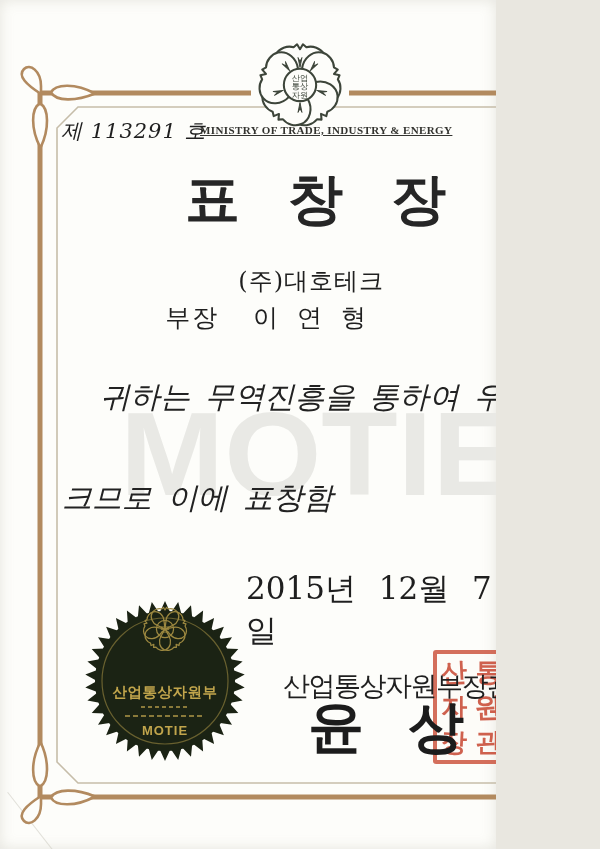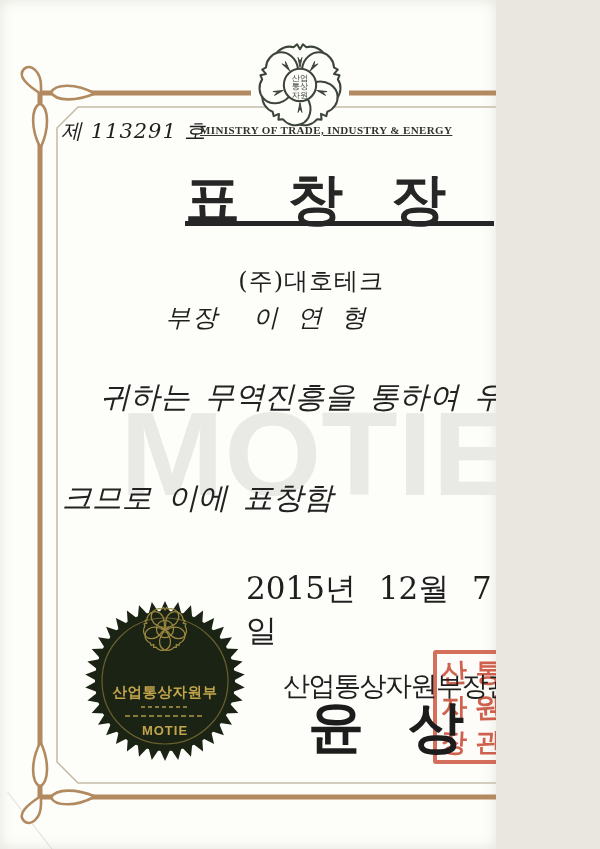--- a/index.html
+++ b/index.html
@@ -14,24 +14,24 @@
   
   #border-svg{left:0;top:0;z-index:1;}
   
   #emblem{left:251px;top:32px;z-index:2;}
   
   #doc-number{left:61px;top:117px;font-size:21px;letter-spacing:1px;z-index:3;white-space:pre;font-style:italic;}
   #ministry-en{left:200px;top:124px;font-size:11px;letter-spacing:.4px;color:#33332f;z-index:3;
                font-family:"Liberation Serif",serif;font-weight:bold;text-decoration:underline;}
   
   #cert-title{left:185px;top:163px;font-size:55px;letter-spacing:48px;font-weight:bold;
-              color:#262626;z-index:3;white-space:nowrap;text-decoration:underline;}
+              color:#262626;z-index:3;white-space:nowrap;}
   
   #recipient-company{right:112px;top:265px;font-size:24px;letter-spacing:1px;z-index:3;margin-left:28px;}
-  #recipient-name{right:128px;top:301px;font-size:25px;word-spacing:7px;letter-spacing:2px;z-index:3;white-space:pre;font-style:italic;}
+  #recipient-name{right:128px;top:301px;font-size:25px;word-spacing:7px;letter-spacing:2px;z-index:3;white-space:pre;}
   
   #watermark{left:120px;top:382px;font-size:125px;font-weight:bold;color:#e9e9e5;
              font-family:"Liberation Sans",sans-serif;z-index:1;letter-spacing:0px;
              transform:scaleY(.95);}
   
   .body-line{font-size:30px;color:#222;z-index:3;white-space:pre;font-style:italic;}
   #body-line1{left:100px;top:377px;word-spacing:5px;}
   #body-line2{left:62px;top:429px;word-spacing:7px;}
   #body-line3{left:62px;top:478px;word-spacing:6px;}
   

